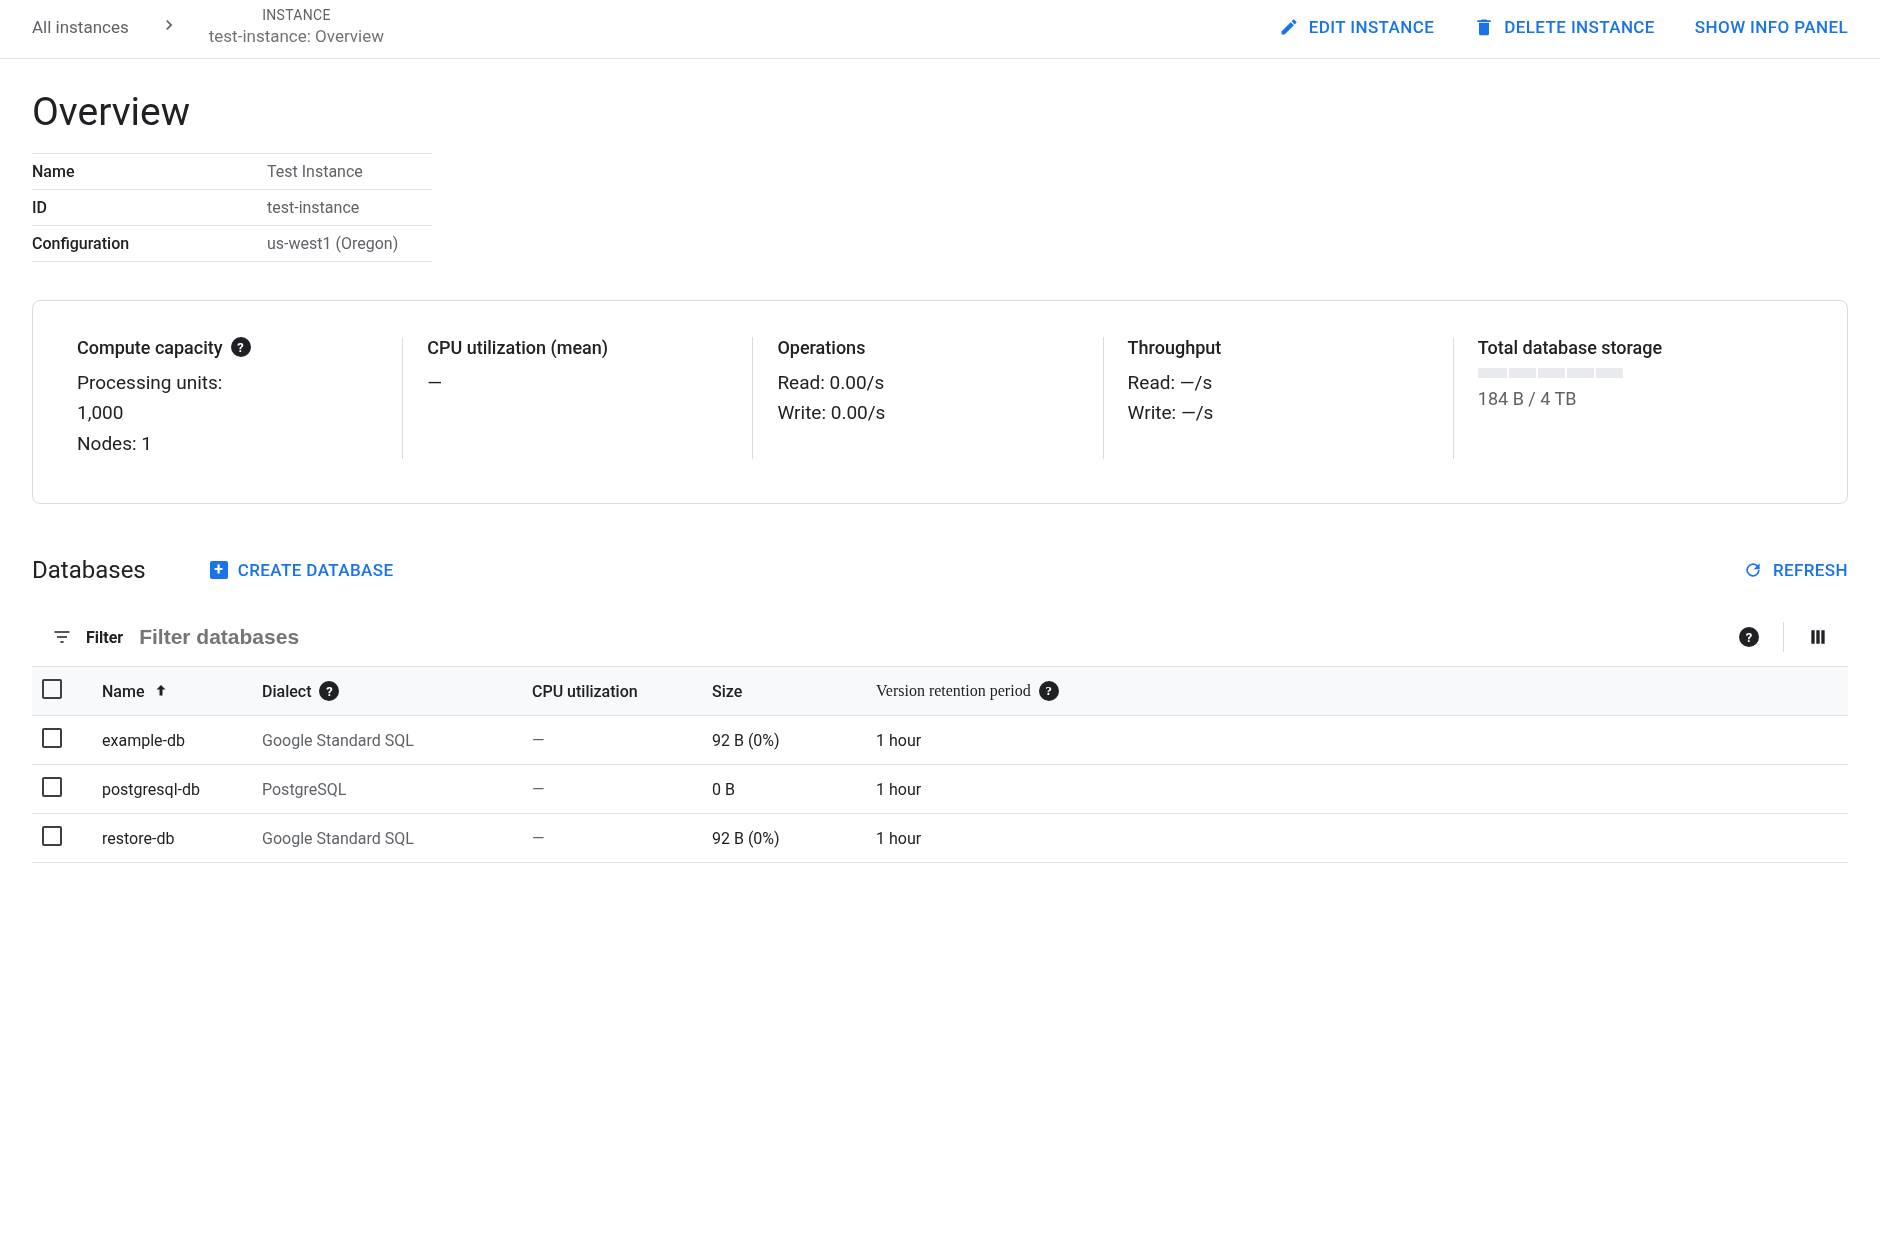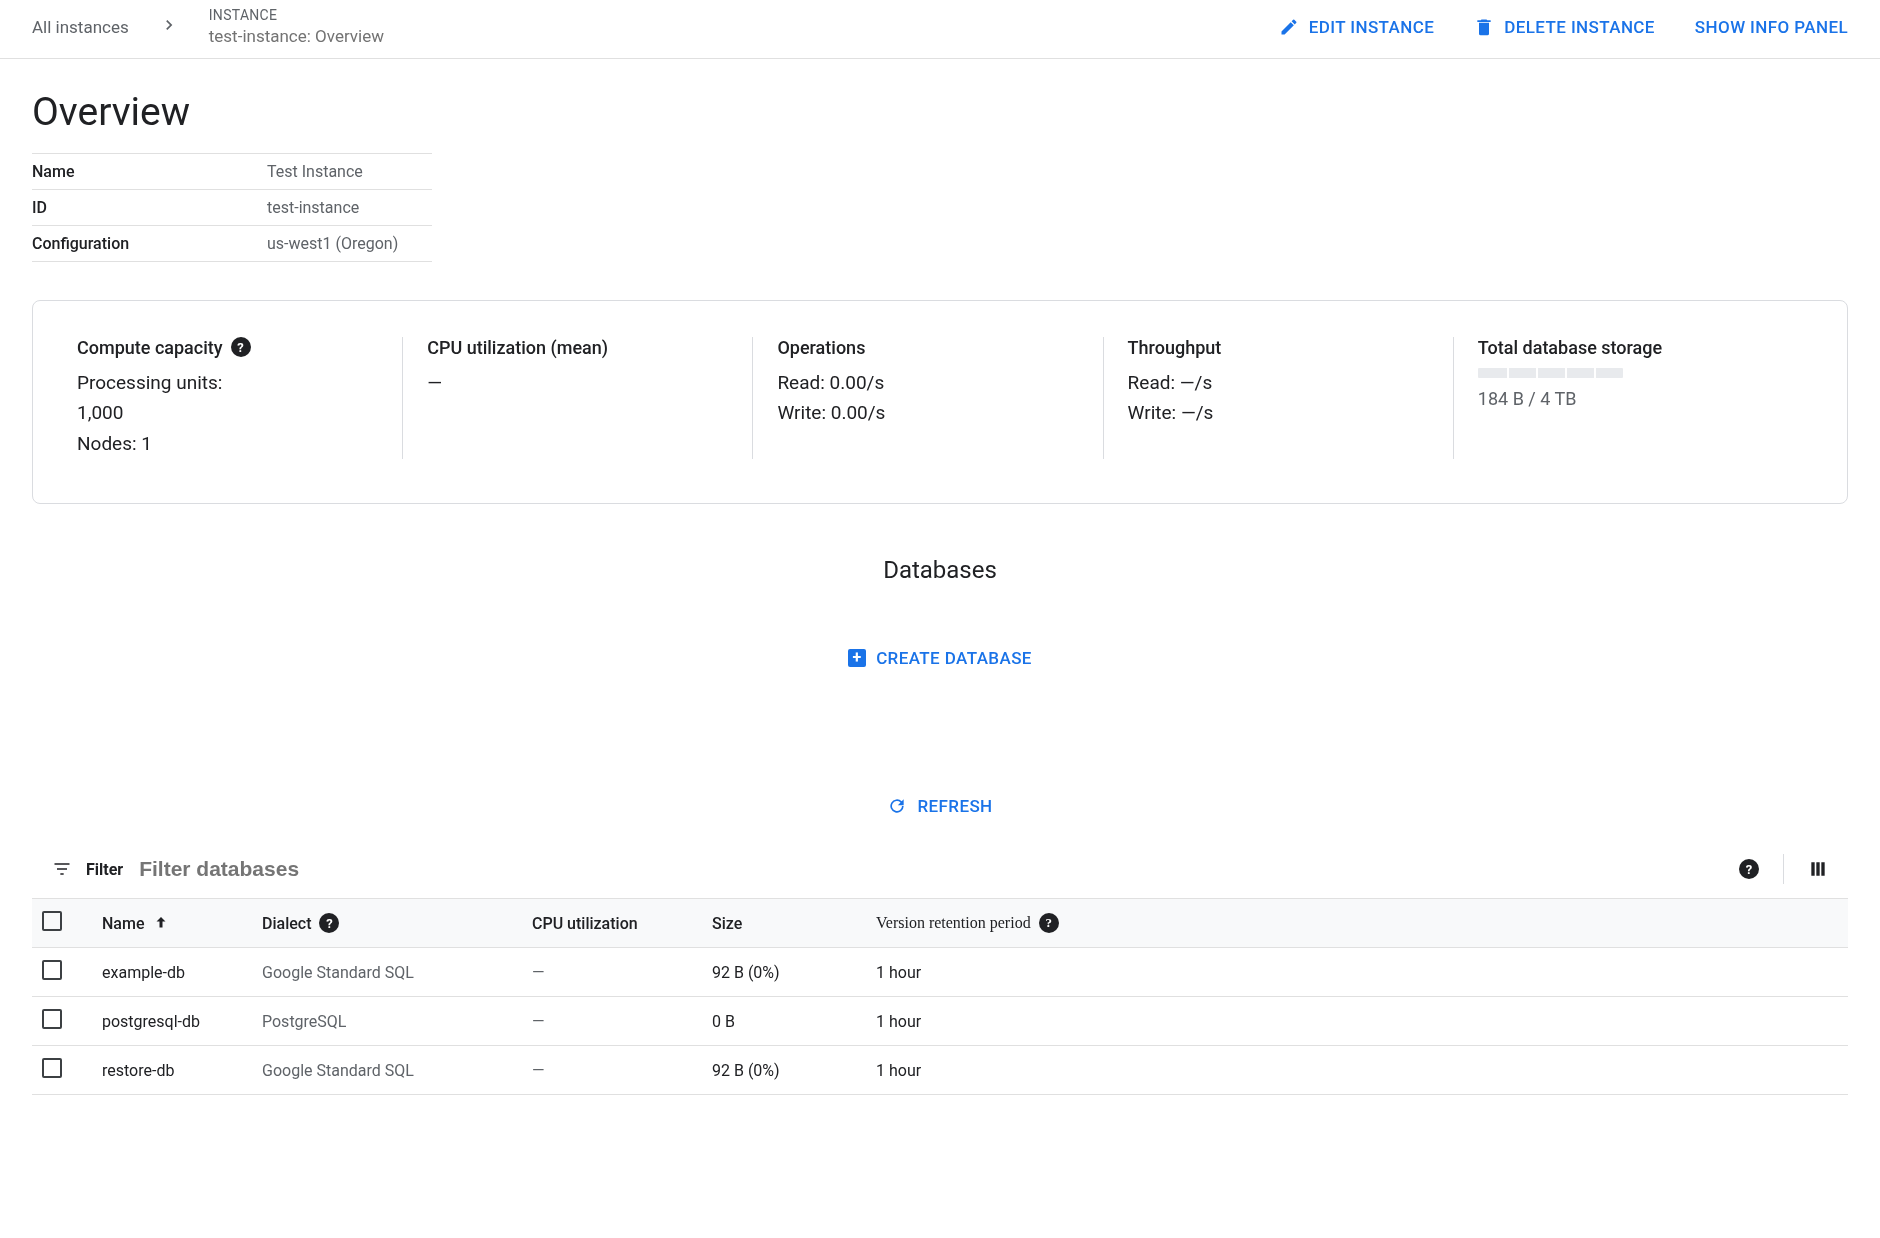--- a/index.html
+++ b/index.html
@@ -25,20 +25,21 @@
   .bc-link {
     color: #5f6368;
     font-size: 17px;
     cursor: pointer;
   }
   .bc-sep { color: #5f6368; }
   .bc-current {
     display: flex;
     flex-direction: column;
     line-height: 1.35;
+    text-align: center;
   }
   .bc-type {
     color: #5f6368;
     font-size: 14px;
     letter-spacing: 0.3px;
   }
   .bc-name {
     color: #737373;
     font-size: 17px;
   }
@@ -115,21 +116,20 @@
   .storage-bar .seg {
     position: absolute; top:0; height:100%;
     background: #fff; width:2px;
   }
   .storage-text { color: #5f6368; font-size: 18px; }
   .section-row {
     display: flex;
     align-items: center;
     margin-top: 52px;
     gap: 64px;
-    flex-direction: column;
   }
   h2.section-title {
     font-size: 24px;
     font-weight: 400;
     margin: 0;
   }
   .blue-action {
     color: #1a73e8;
     font-weight: 500;
     font-size: 17px;

